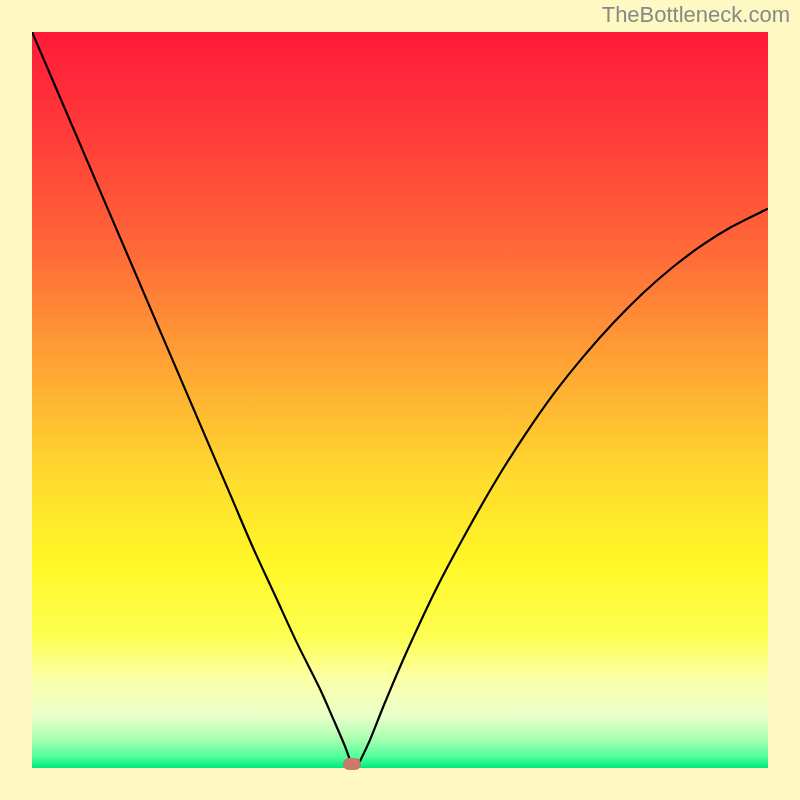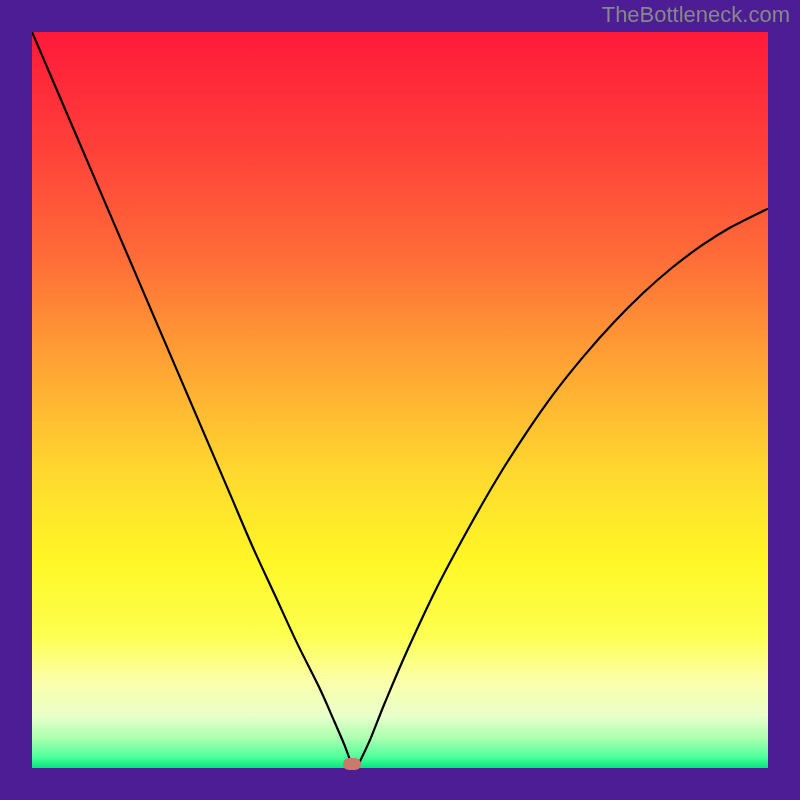--- a/index.html
+++ b/index.html
@@ -1,17 +1,17 @@
 <!DOCTYPE html>
 <html><head>
   <meta charset="utf-8">
   <style>
     * { margin: 0; padding: 0; box-sizing: border-box; }
     body { width: 800px; height: 800px; overflow: hidden; font-family: Arial, sans-serif; }
-    .container { position: relative; width: 800px; height: 800px; background: #4c1d95; }
+    .container { position: relative; width: 800px; height: 800px; background: #fef9c3; }
     .watermark { position: absolute; top: 2px; right: 10px; color: #888; font-size: 22px; font-weight: 500; z-index: 10; }
     .chart-area { position: absolute; left: 32px; top: 32px; width: 736px; height: 736px; }
     .gradient-bg { position: absolute; width: 100%; height: 100%; }
     .curve-svg { position: absolute; width: 100%; height: 100%; z-index: 5; }
     .marker { position: absolute; width: 18px; height: 12px; background: #c97a6a; border-radius: 6px; z-index: 6; left: 310px; bottom: 2px; }
   </style>
 </head>
 <body>
 
 <div class="container">

